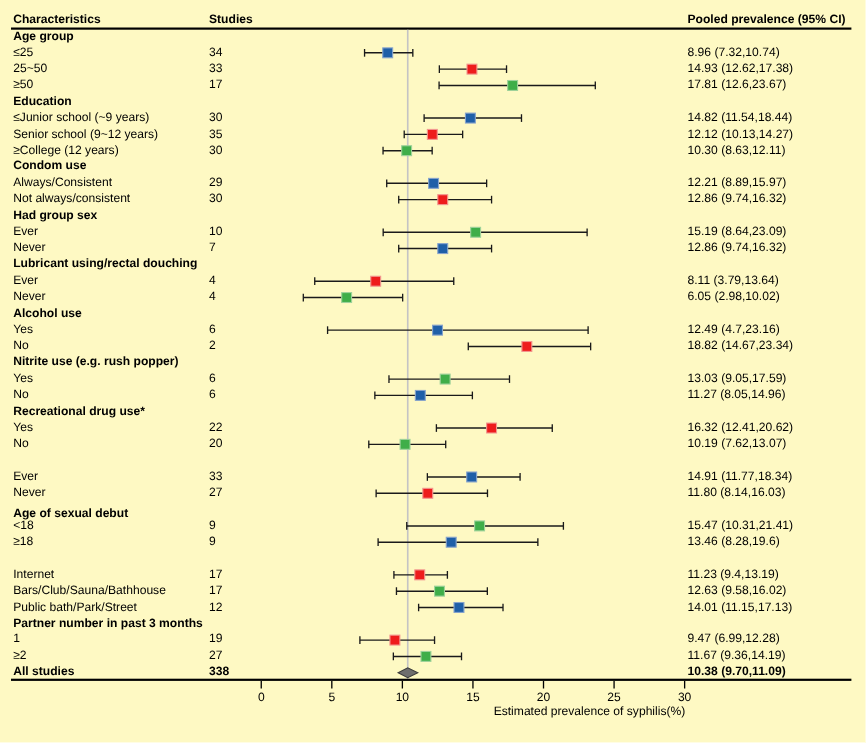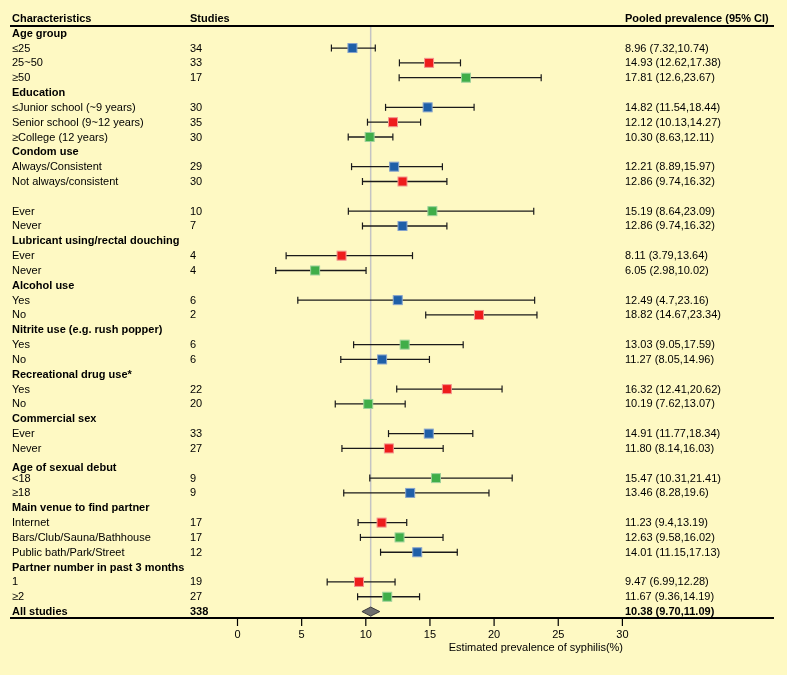--- a/index.html
+++ b/index.html
@@ -195,20 +195,23 @@
       <div class="row item" style="top: 159.17px;">
         <span class="lbl">Always/Consistent</span>
         <span class="studies">29</span>
         <span class="ci">12.21 (8.89,15.97)</span>
       </div>
       <div class="row item" style="top: 174px;">
         <span class="lbl">Not always/consistent</span>
         <span class="studies">30</span>
         <span class="ci">12.86 (9.74,16.32)</span>
       </div>
+      <div class="row group" style="top: 188.83px;">
+        <span class="lbl">Had group sex</span>
+      </div>
       <div class="row item" style="top: 203.66px;">
         <span class="lbl">Ever</span>
         <span class="studies">10</span>
         <span class="ci">15.19 (8.64,23.09)</span>
       </div>
       <div class="row item" style="top: 218.49px;">
         <span class="lbl">Never</span>
         <span class="studies">7</span>
         <span class="ci">12.86 (9.74,16.32)</span>
       </div>
@@ -257,23 +260,20 @@
       <div class="row item" style="top: 381.62px;">
         <span class="lbl">Yes</span>
         <span class="studies">22</span>
         <span class="ci">16.32 (12.41,20.62)</span>
       </div>
       <div class="row item" style="top: 396.45px;">
         <span class="lbl">No</span>
         <span class="studies">20</span>
         <span class="ci">10.19 (7.62,13.07)</span>
       </div>
-      <div class="row group" style="top: 411.28px;">
-        <span class="lbl">Commercial sex</span>
-      </div>
       <div class="row item" style="top: 426.11px;">
         <span class="lbl">Ever</span>
         <span class="studies">33</span>
         <span class="ci">14.91 (11.77,18.34)</span>
       </div>
       <div class="row item" style="top: 440.94px;">
         <span class="lbl">Never</span>
         <span class="studies">27</span>
         <span class="ci">11.80 (8.14,16.03)</span>
       </div>
@@ -282,23 +282,20 @@
       </div>
       <div class="row item" style="top: 470.6px;">
         <span class="lbl">&lt;18</span>
         <span class="studies">9</span>
         <span class="ci">15.47 (10.31,21.41)</span>
       </div>
       <div class="row item" style="top: 485.43px;">
         <span class="lbl">≥18</span>
         <span class="studies">9</span>
         <span class="ci">13.46 (8.28,19.6)</span>
-      </div>
-      <div class="row group" style="top: 500.26px;">
-        <span class="lbl">Main venue to find partner</span>
       </div>
       <div class="row item" style="top: 515.09px;">
         <span class="lbl">Internet</span>
         <span class="studies">17</span>
         <span class="ci">11.23 (9.4,13.19)</span>
       </div>
       <div class="row item" style="top: 529.92px;">
         <span class="lbl">Bars/Club/Sauna/Bathhouse</span>
         <span class="studies">17</span>
         <span class="ci">12.63 (9.58,16.02)</span>

